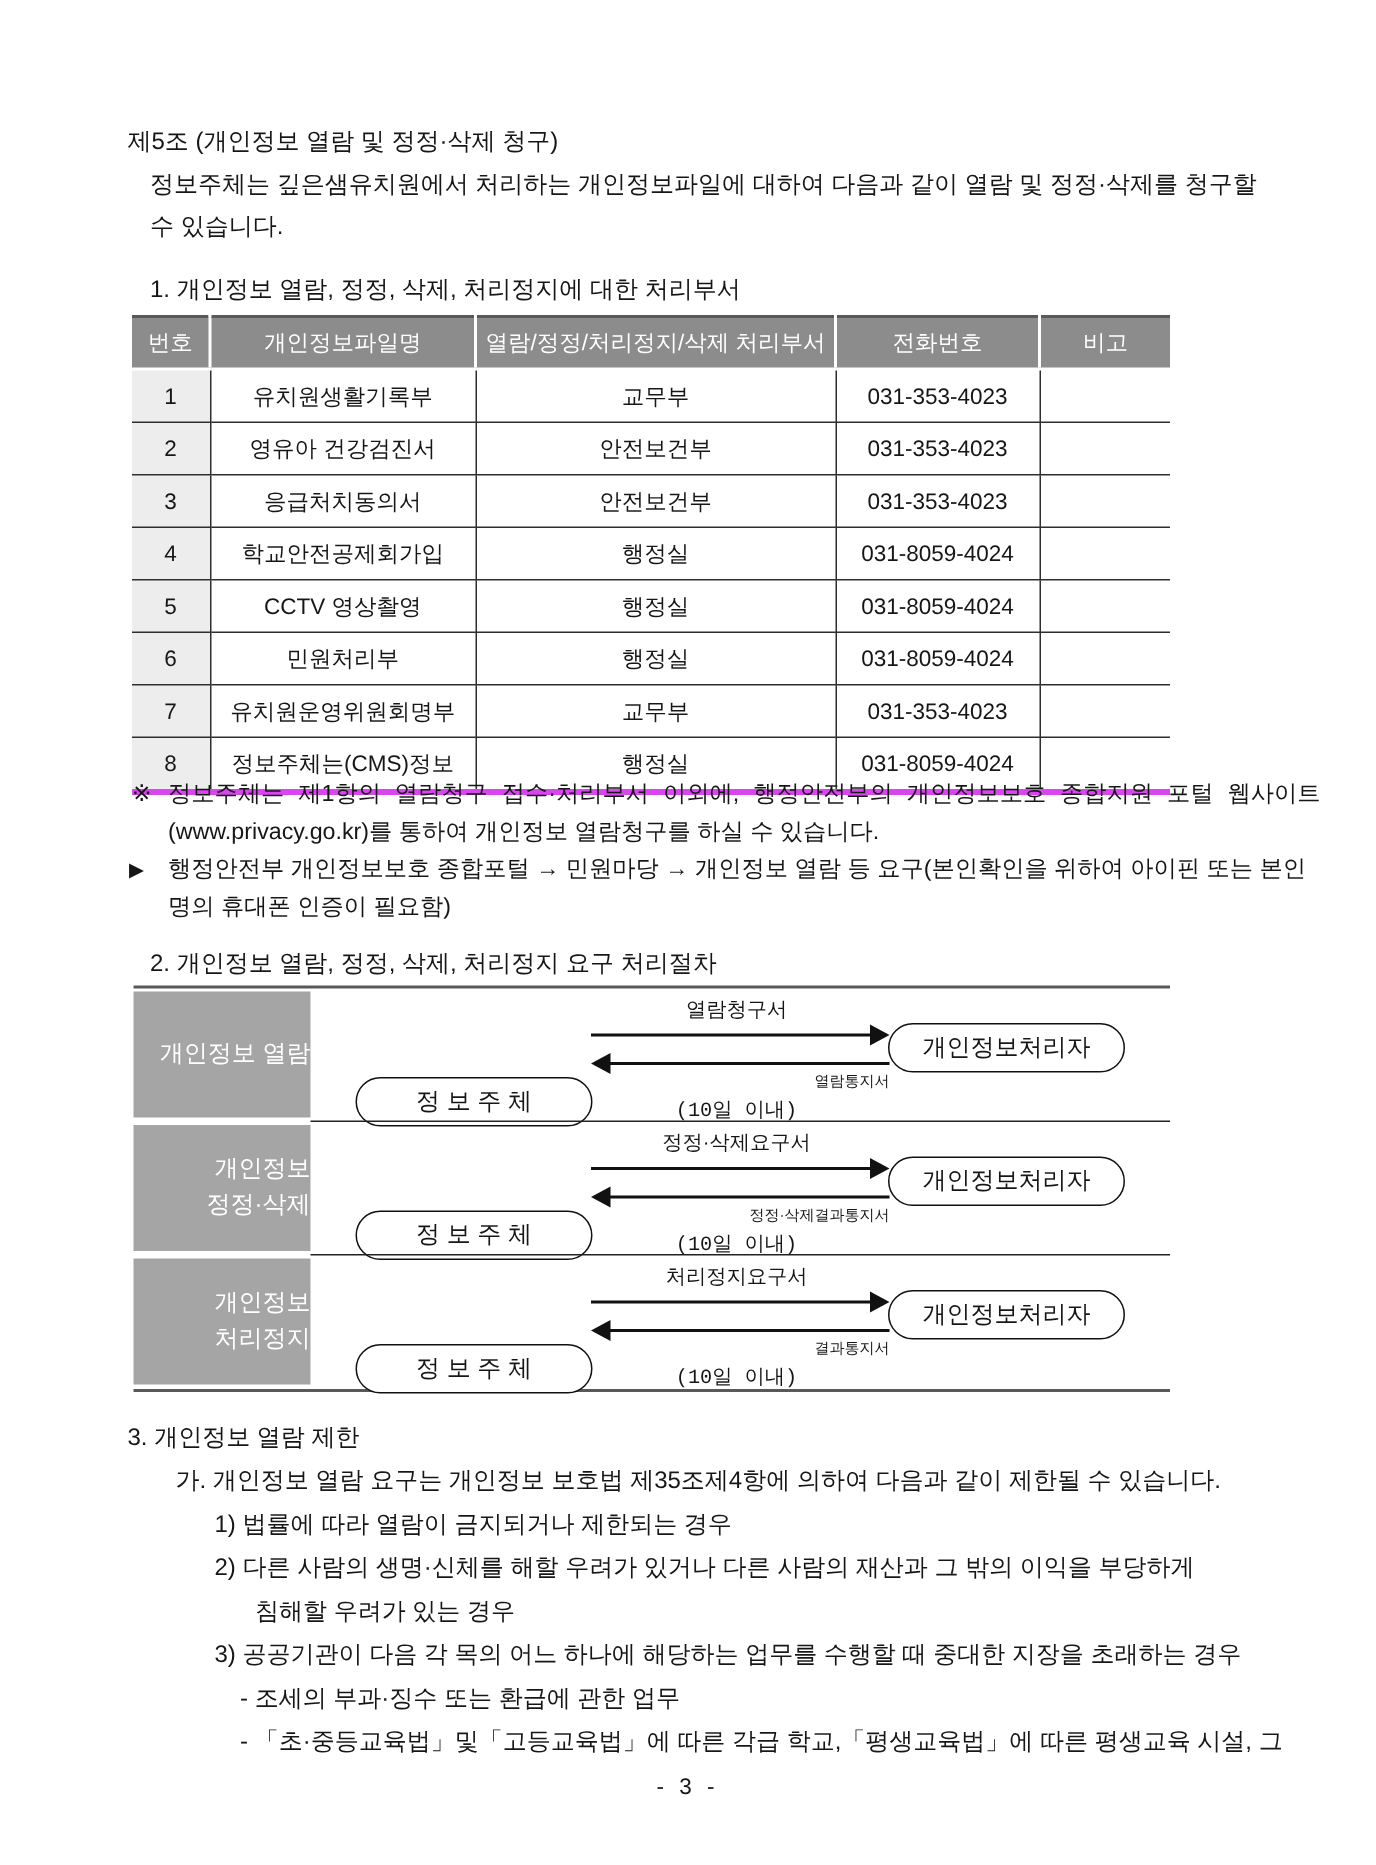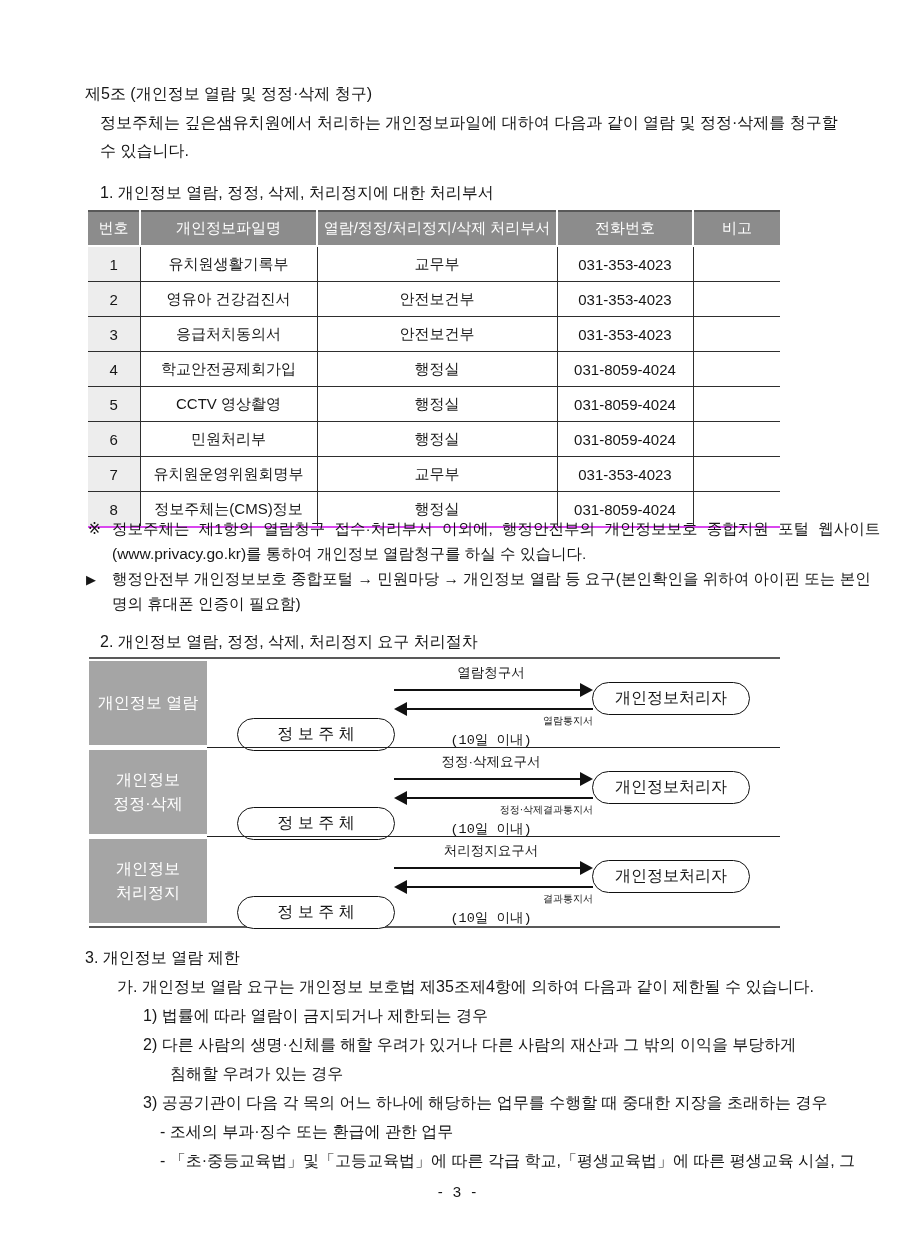--- a/index.html
+++ b/index.html
@@ -7,42 +7,42 @@
     width:917px;height:1243px;position:relative;background:#ffffff;
     font-family:"Liberation Sans","DejaVu Sans",sans-serif;
     color:#161616;font-size:16px;
   }
   .abs{position:absolute;}
   .line{white-space:nowrap;text-align:right;}
 
   
   #ptable{left:88px;top:210px;}
   table{border-collapse:collapse;table-layout:fixed;width:692px;
-        border-top:2px solid #595959;border-bottom:2px solid #d946ef;padding-left:44px;}
+        border-top:2px solid #595959;border-bottom:4px solid #d946ef;padding-left:44px;}
   th{background:#8c8c8c;color:#ffffff;font-weight:normal;font-size:15px;
      height:31px;border-bottom:2px solid #ffffff;}
   th + th{border-left:2px solid #ffffff;}
   td{height:32px;text-align:center;font-size:15px;
      border-bottom:1px solid #2e2e2e;border-right:1px solid #2e2e2e;}
   td:last-child{border-right:none;}
   tr:last-child td{border-bottom:none;}
   td.no-cell{background:#ededed;}
 
   
   .note{position:absolute;white-space:nowrap;font-size:15.5px;}
   .note .marker{display:inline-block;width:24px;}
   .wide{word-spacing:5px;}
 
   
   #diagram{left:89px;top:657px;width:691px;height:267px;
            border-top:2px solid #595959;border-bottom:2px solid #595959;}
   .flow-row{position:relative;height:89px;}
   .flow-row:not(:last-child)::after{content:"";position:absolute;left:118px;right:0;bottom:0;height:1px;background:#222222;}
   .flow-label{position:absolute;left:0;top:2px;bottom:3px;width:118px;background:#a5a5a5;
-              color:#ffffff;display:flex;flex-direction:column;align-items:center;justify-content:center;
+              color:#ffffff;display:flex;flex-direction:column;align-items:flex-end;justify-content:center;
               font-size:16px;line-height:24px;}
   .pill{position:absolute;height:33px;border:1.5px solid #111111;border-radius:18px;background:#ffffff;
         display:flex;align-items:center;justify-content:center;font-size:16px;box-sizing:border-box;}
   .pill.subject{left:148px;top:23px;width:158px;margin-top:36px;}
   .pill.processor{left:503px;top:23px;width:158px;}
   .fwd-line{position:absolute;left:305px;top:30px;width:190px;height:2px;background:#111111;}
   .fwd-head{position:absolute;left:491px;top:24px;width:0;height:0;
             border-top:7px solid transparent;border-bottom:7px solid transparent;border-left:13px solid #111111;}
   .bak-line{position:absolute;left:317px;top:49px;width:187px;height:2px;background:#111111;}
   .bak-head{position:absolute;left:305px;top:43px;width:0;height:0;

